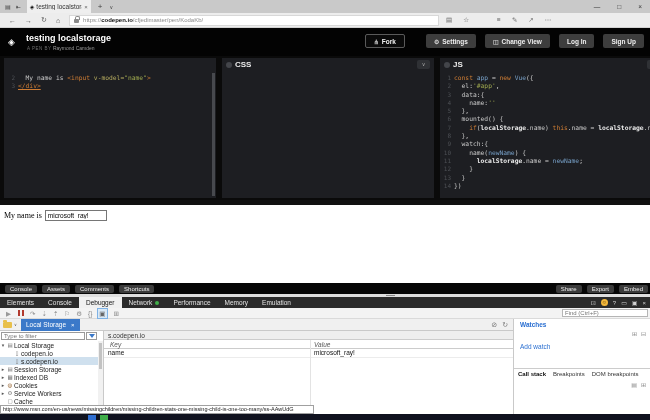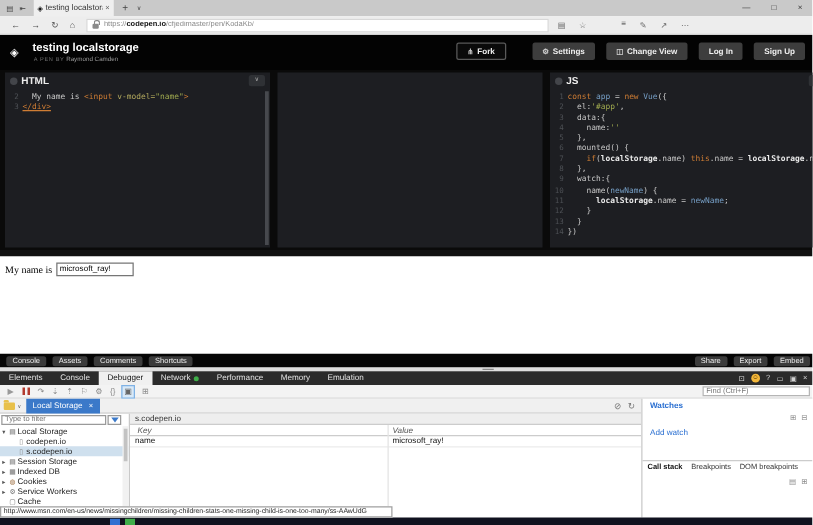--- a/index.html
+++ b/index.html
@@ -220,38 +220,38 @@
         <span>Log In</span>
       </span>
     <span class="cpbtn">
         <span>Sign Up</span>
       </span>
   </div>
 </div>
 
 <div id="editors" class="abs">
   <div class="panel" id="panel-html">
+    <div class="panel-body">
+        <div class="cl">
+          <span class="ln">2</span>
+          <span class="ct"><span class="pl">  My name is </span><span class="tag">&lt;input</span><span class="attr"> v-model=</span><span class="str">"name"</span><span class="tag">&gt;</span></span>
+        </div>
+        <div class="cl">
+          <span class="ln">3</span>
+          <span class="ct"><span class="tag und">&lt;/div&gt;</span></span>
+        </div>
+      </div>
+    <div class="vscroll"></div>
+  </div>
+  <div class="panel" id="panel-css">
     <div class="panel-header">
       <span class="ed-gear"></span>
-      <span class="panel-label">HTML</span>
+      <span class="panel-label">CSS</span>
       <span class="panel-chev i-chev"></span>
     </div>
-    <div class="panel-body">
-        <div class="cl">
-          <span class="ln">2</span>
-          <span class="ct"><span class="pl">  My name is </span><span class="tag">&lt;input</span><span class="attr"> v-model=</span><span class="str">"name"</span><span class="tag">&gt;</span></span>
-        </div>
-        <div class="cl">
-          <span class="ln">3</span>
-          <span class="ct"><span class="tag und">&lt;/div&gt;</span></span>
-        </div>
-      </div>
-    <div class="vscroll"></div>
-  </div>
-  <div class="panel" id="panel-css">
     <div class="panel-body"></div>
   </div>
   <div class="panel" id="panel-js">
     <div class="panel-header">
       <span class="ed-gear"></span>
       <span class="panel-label">JS</span>
       <span class="panel-chev i-chev"></span>
     </div>
     <div class="panel-body">
         <div class="cl">

